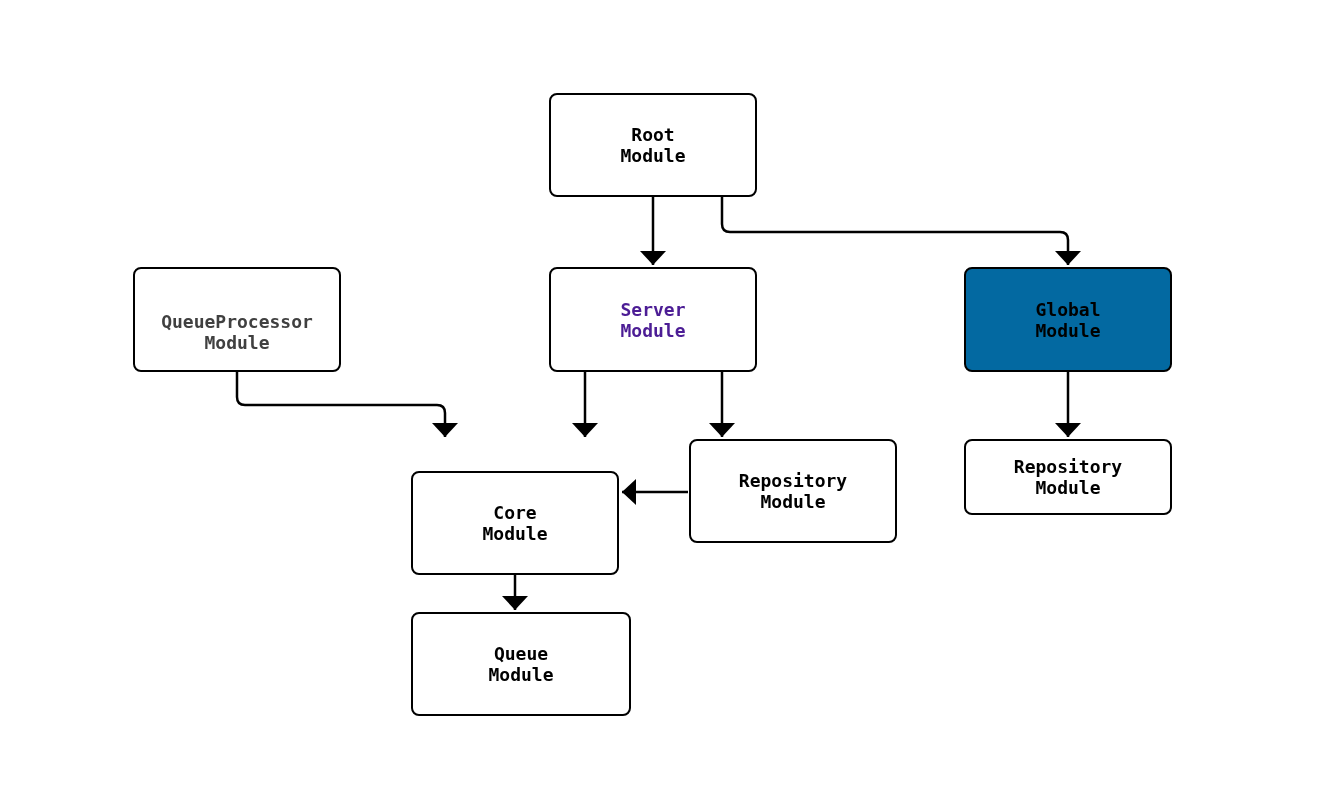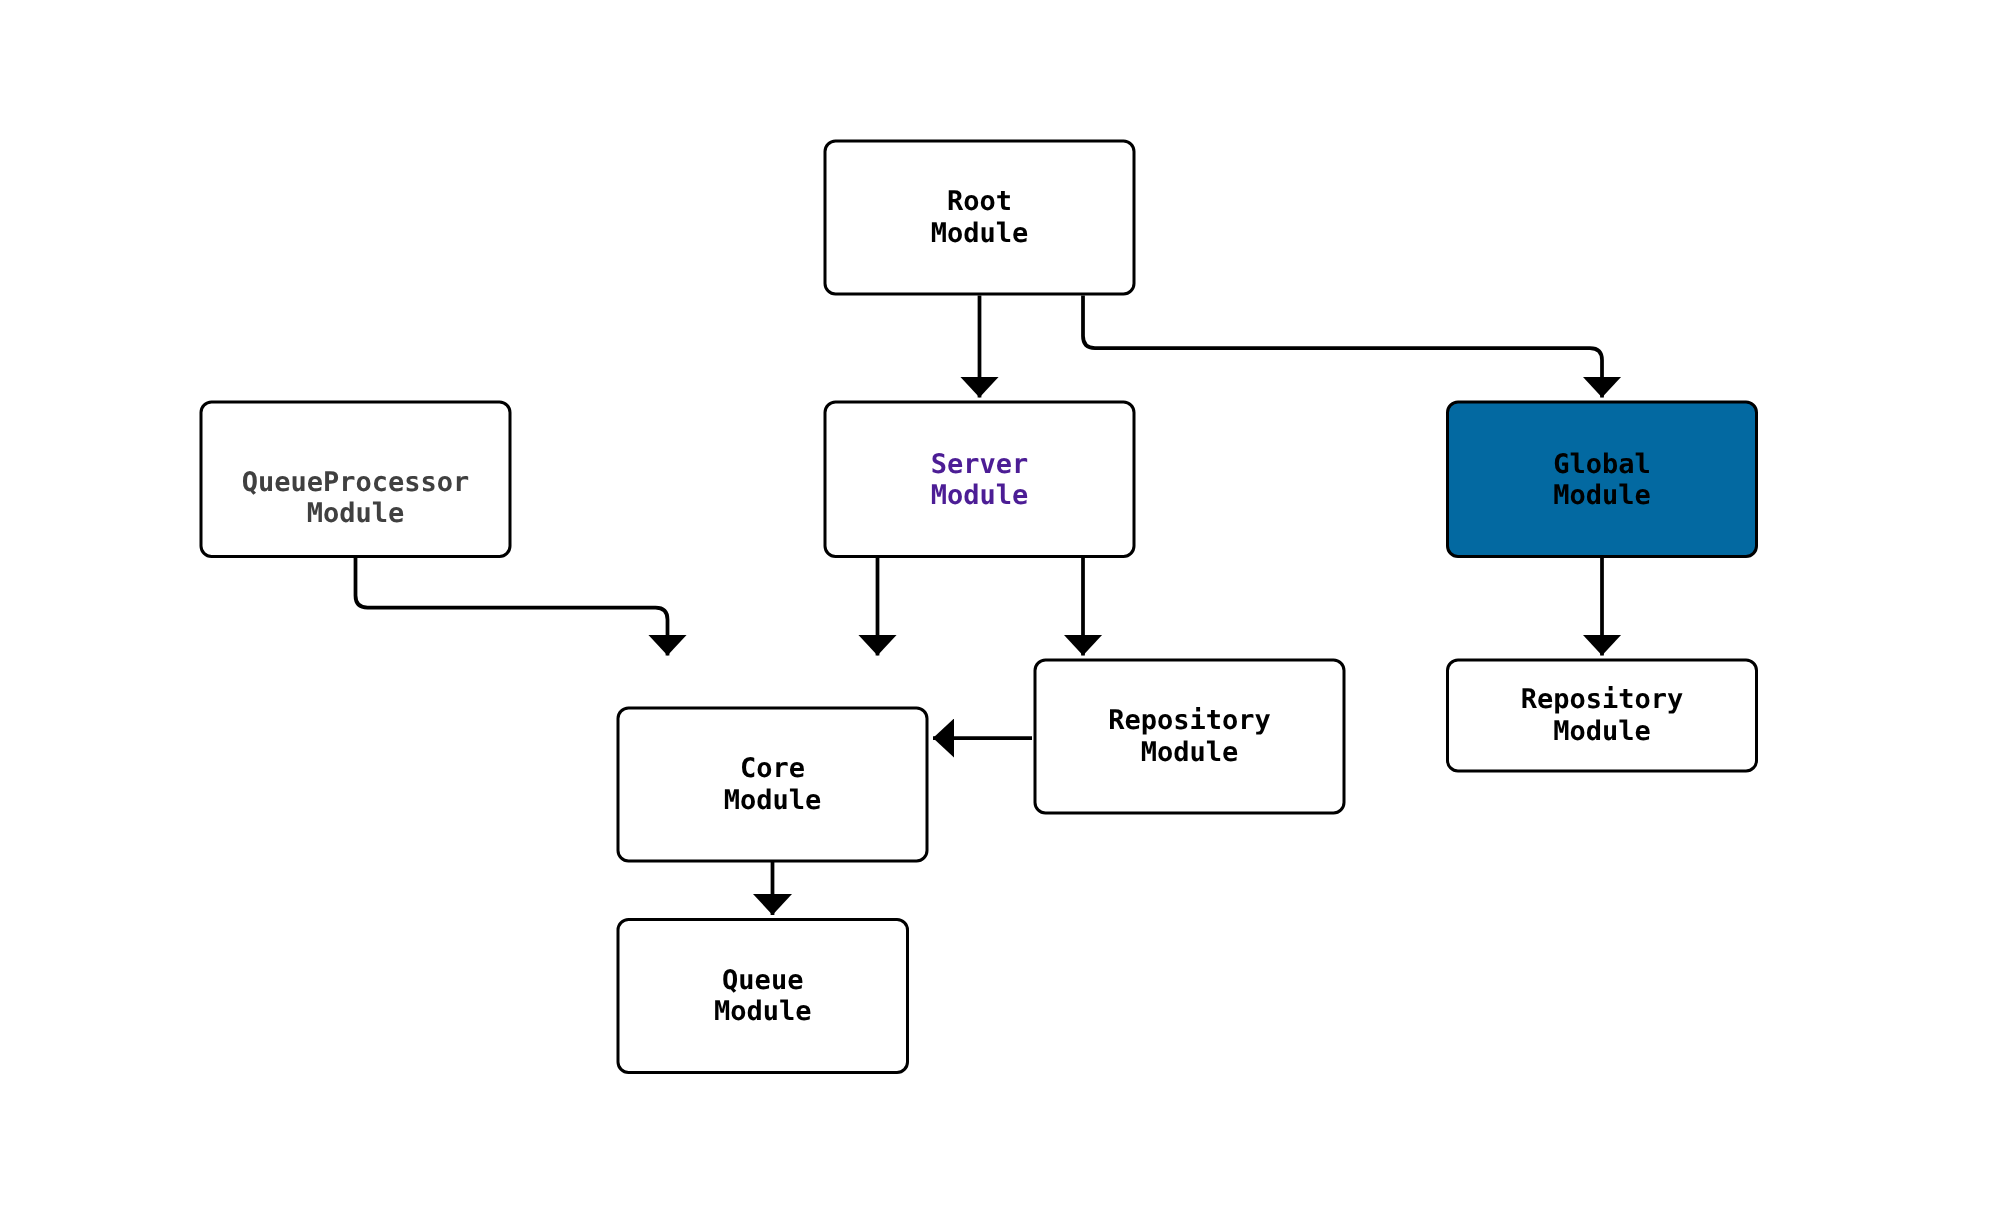--- a/index.html
+++ b/index.html
@@ -82,17 +82,17 @@
 Module</span>
   </div>
   <div class="node" style="left: 689px; top: 439px; width: 208px; height: 104px; border-color: rgb(0, 0, 0); background: rgb(255, 255, 255);">
     <span class="label" style="color: rgb(0, 0, 0);">Repository
 Module</span>
   </div>
   <div class="node" style="left: 964px; top: 439px; width: 208px; height: 76px; border-color: rgb(0, 0, 0); background: rgb(255, 255, 255);">
     <span class="label" style="color: rgb(0, 0, 0);">Repository
 Module</span>
   </div>
-  <div class="node" style="left: 411px; top: 612px; width: 195px; height: 104px; border-color: rgb(0, 0, 0); background: rgb(255, 255, 255);">
+  <div class="node" style="left: 411px; top: 612px; width: 220px; height: 104px; border-color: rgb(0, 0, 0); background: rgb(255, 255, 255);">
     <span class="label" style="color: rgb(0, 0, 0);">Queue
 Module</span>
   </div>
 </div>
 
 </body></html>

